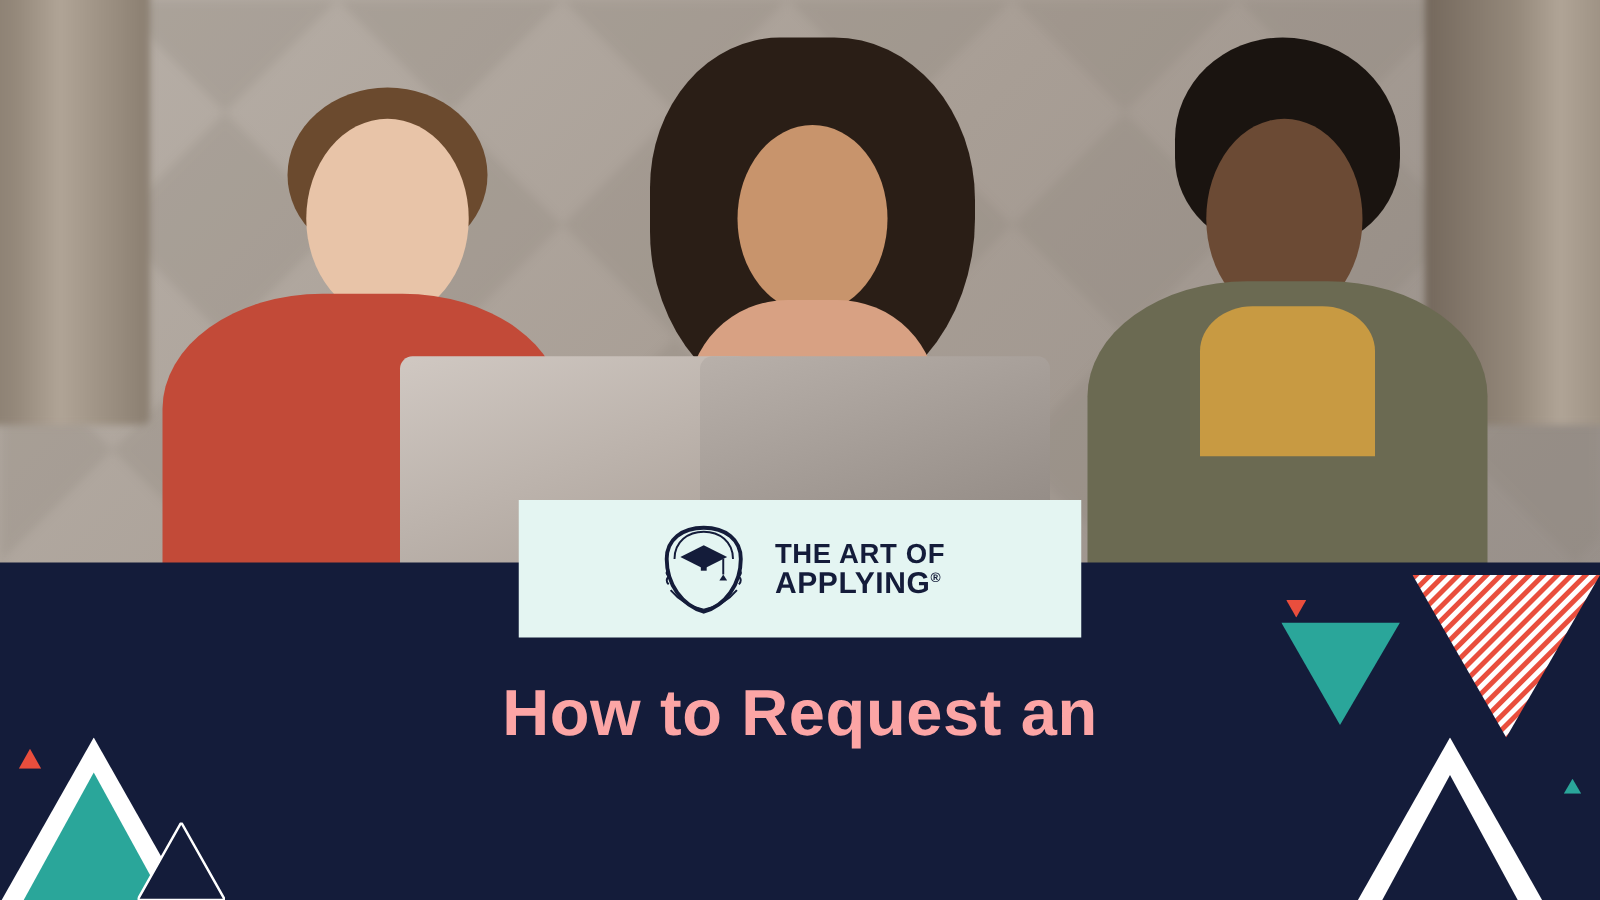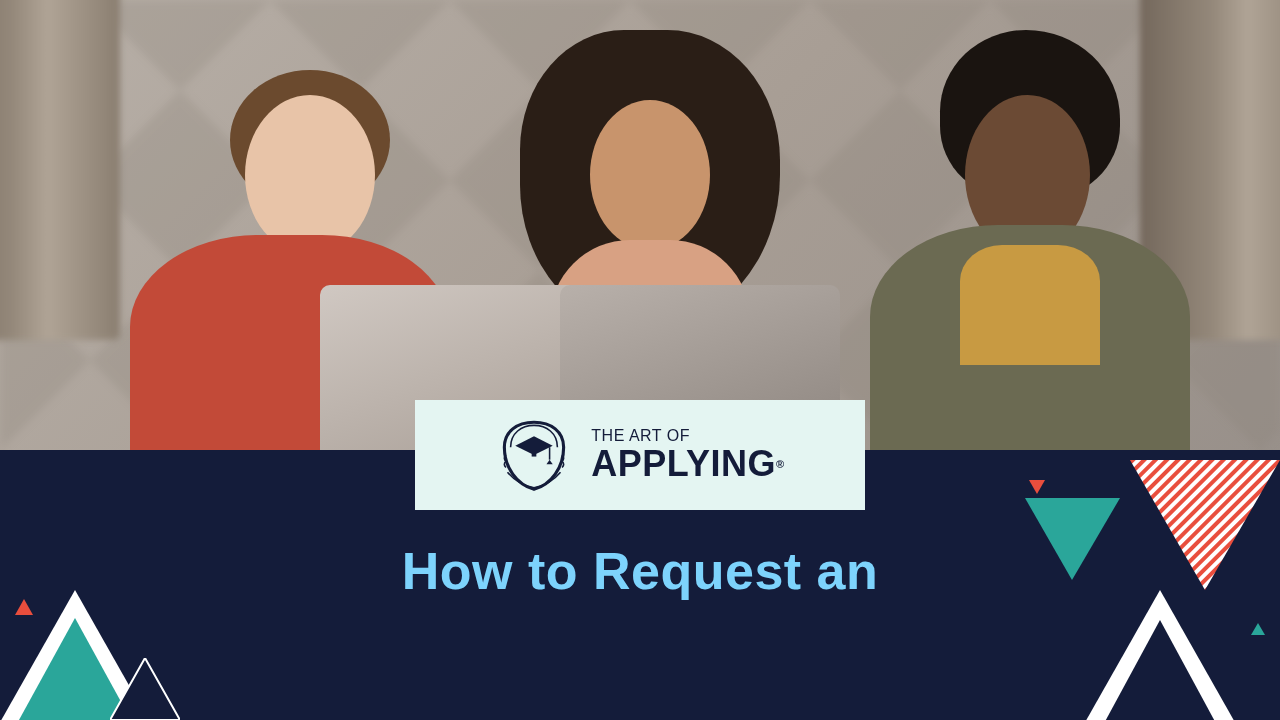--- a/index.html
+++ b/index.html
@@ -125,32 +125,32 @@
   }
   .crest svg { width: 100%; height: 100%; }
 
   .logo-text {
     color: #141c3a;
     font-weight: 700;
     line-height: 1.05;
     font-size: 22px;
     letter-spacing: 0.5px;
   }
-  .logo-text .line1 { font-size: 16px; font-weight: 400; }
-  .logo-text .line2 { font-size: 36px; font-weight: 800; }
+  .logo-text .line1 { font-size: 22px; font-weight: 700; }
+  .logo-text .line2 { font-size: 24px; font-weight: 800; }
   .logo-text .reg { font-size: 11px; vertical-align: super; }
 
   
   .title {
     position: absolute;
     top: 540px;
     left: 0;
     width: 1280px;
     text-align: center;
-    color: #7dd3fc;
+    color: #fca5a5;
     font-size: 52px;
     font-weight: 800;
     line-height: 1.2;
     letter-spacing: 0.5px;
     z-index: 15;
   }
 
   
   .tri { position: absolute; z-index: 25; }
   .tri svg { display: block; }

